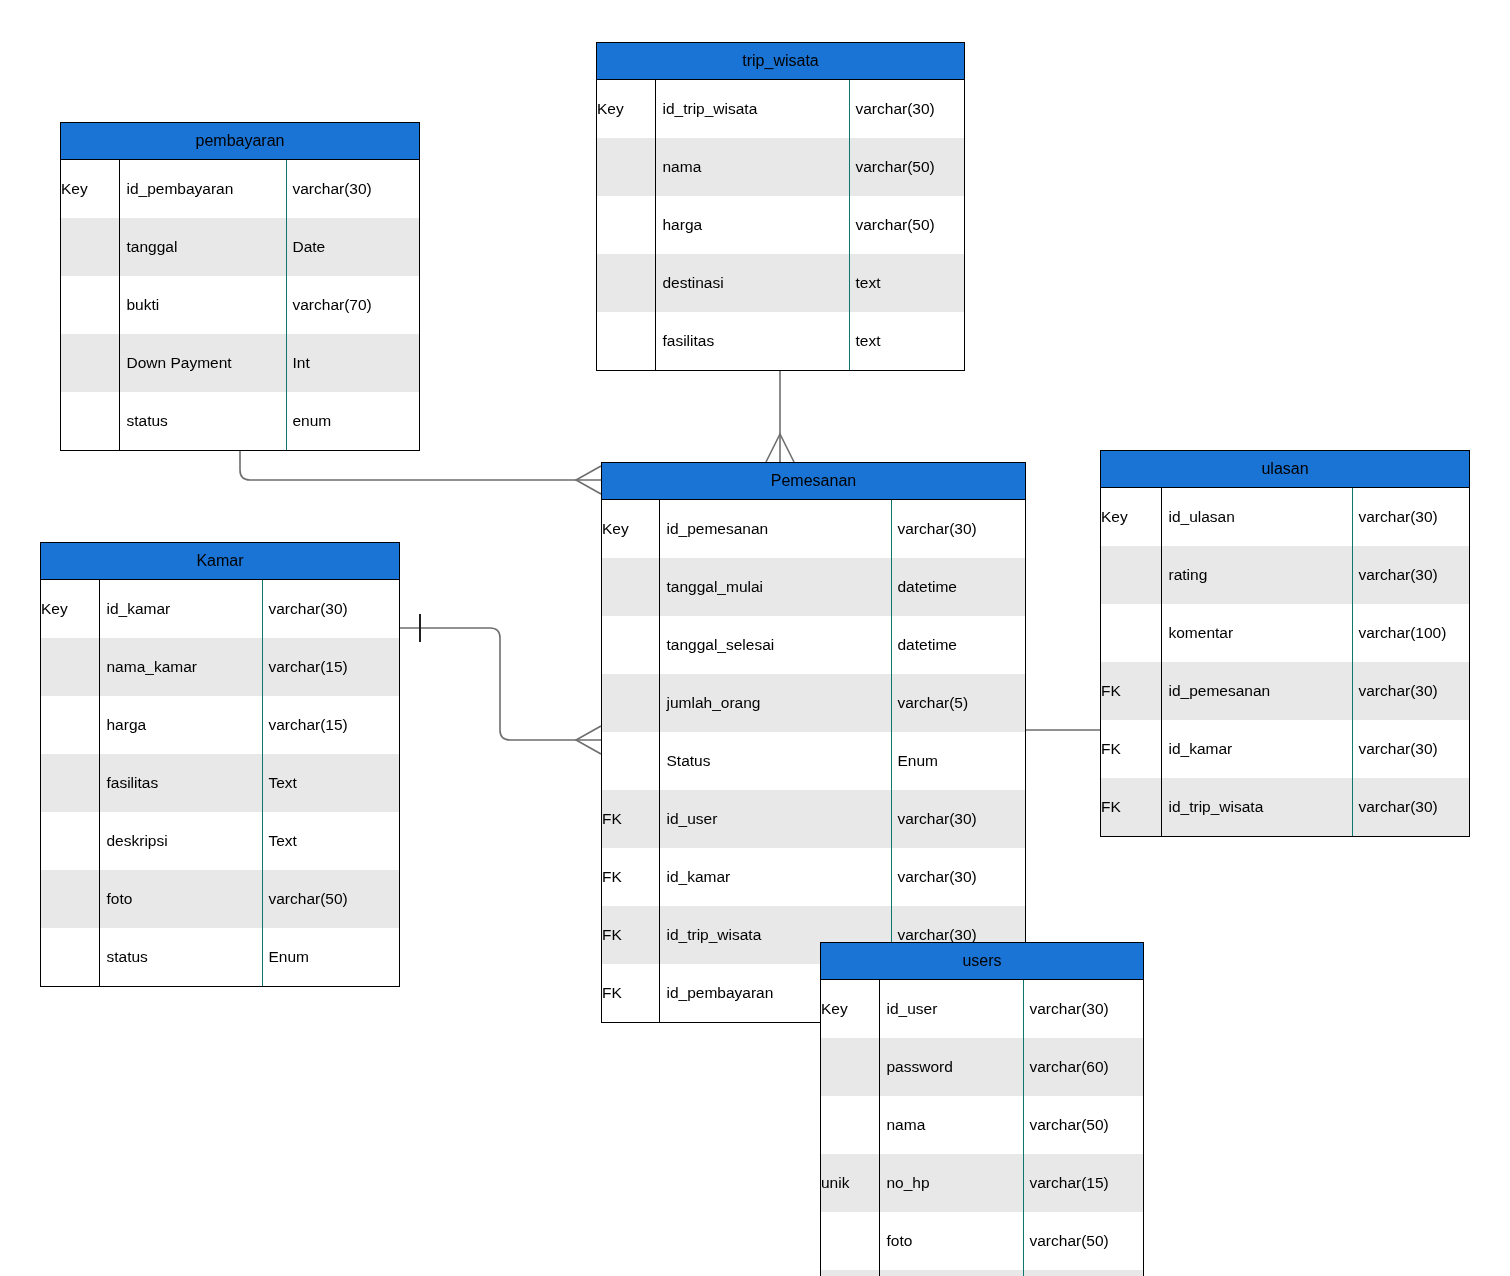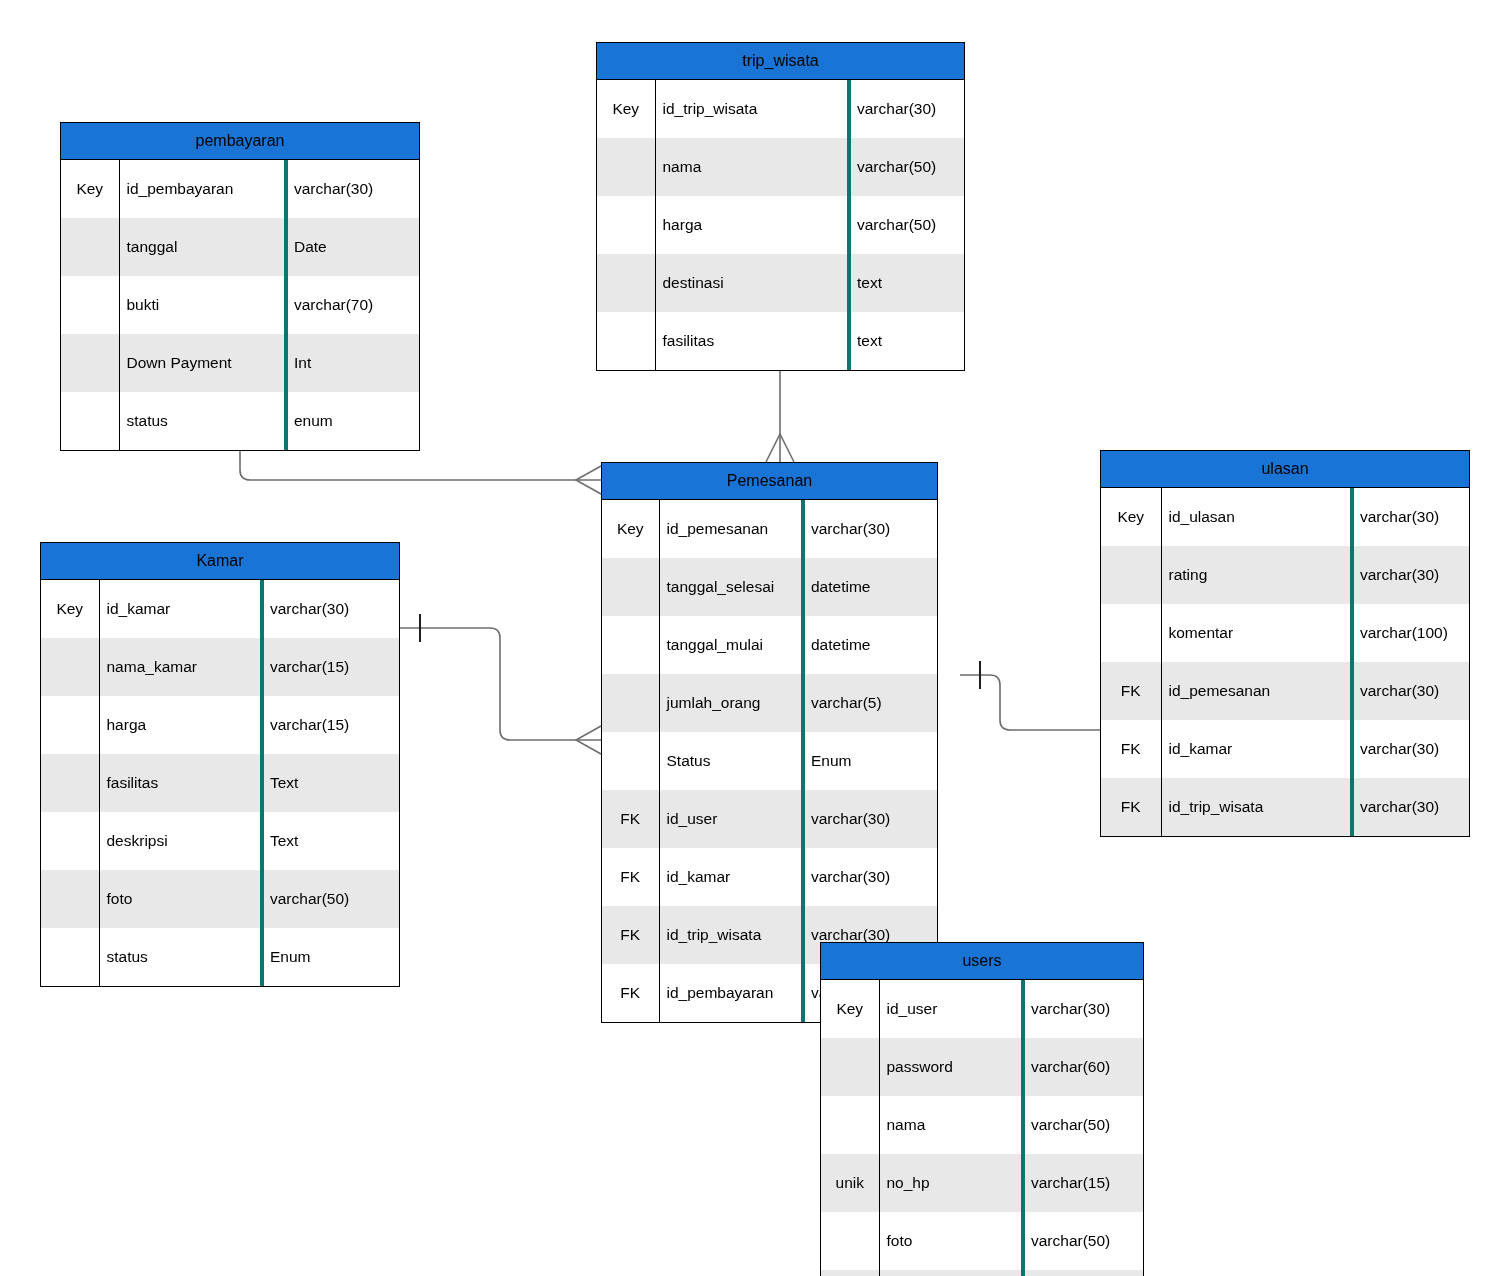--- a/index.html
+++ b/index.html
@@ -42,22 +42,22 @@
     height: 32px;
     font-size: 15.5px;
     color: #000000;
     vertical-align: middle;
     padding: 0;
     white-space: nowrap;
     overflow: hidden;
     background: var(--row-odd, #ffffff);
   }
   .entity tbody tr:nth-child(even) td { background: var(--row-even, #e8e8e8); }
-  .entity td.key-cell  { text-align: center; border-right: 1px solid #000000; }
-  .entity td.name-cell { padding: 8px 7px; border-right: 4px solid #0f766e; }
+  .entity td.key-cell  { text-align: left; border-right: 1px solid #000000; }
+  .entity td.name-cell { padding: 8px 7px; border-right: 1px solid #0f766e; }
   .entity td.type-cell { padding: 13px 6px; }
 </style>
 </head>
 <body>
 
 <div class="canvas">
 
   <svg class="rel-layer" width="1510" height="1276" viewBox="0 0 1510 1276">
 
     <g>
@@ -160,42 +160,42 @@
           </tr>
           <tr>
             <td class="key-cell"></td>
             <td class="name-cell">status</td>
             <td class="type-cell">enum</td>
           </tr>
         </tbody>
     </table>
   </div>
 
-  <div class="entity" style="left:601px; top:462px; width:337px;">
+  <div class="entity" style="left:601px; top:462px; width:425px;">
     <div class="entity-title">Pemesanan</div>
     <table>
       <colgroup>
           <col style="width:57px">
           <col>
           <col style="width:134px">
         </colgroup>
       <tbody>
           <tr>
             <td class="key-cell">Key</td>
             <td class="name-cell">id_pemesanan</td>
             <td class="type-cell">varchar(30)</td>
           </tr>
           <tr>
             <td class="key-cell"></td>
+            <td class="name-cell">tanggal_mulai</td>
+            <td class="type-cell">datetime</td>
+          </tr>
+          <tr>
+            <td class="key-cell"></td>
             <td class="name-cell">tanggal_selesai</td>
-            <td class="type-cell">datetime</td>
-          </tr>
-          <tr>
-            <td class="key-cell"></td>
-            <td class="name-cell">tanggal_mulai</td>
             <td class="type-cell">datetime</td>
           </tr>
           <tr>
             <td class="key-cell"></td>
             <td class="name-cell">jumlah_orang</td>
             <td class="type-cell">varchar(5)</td>
           </tr>
           <tr>
             <td class="key-cell"></td>
             <td class="name-cell">Status</td>

